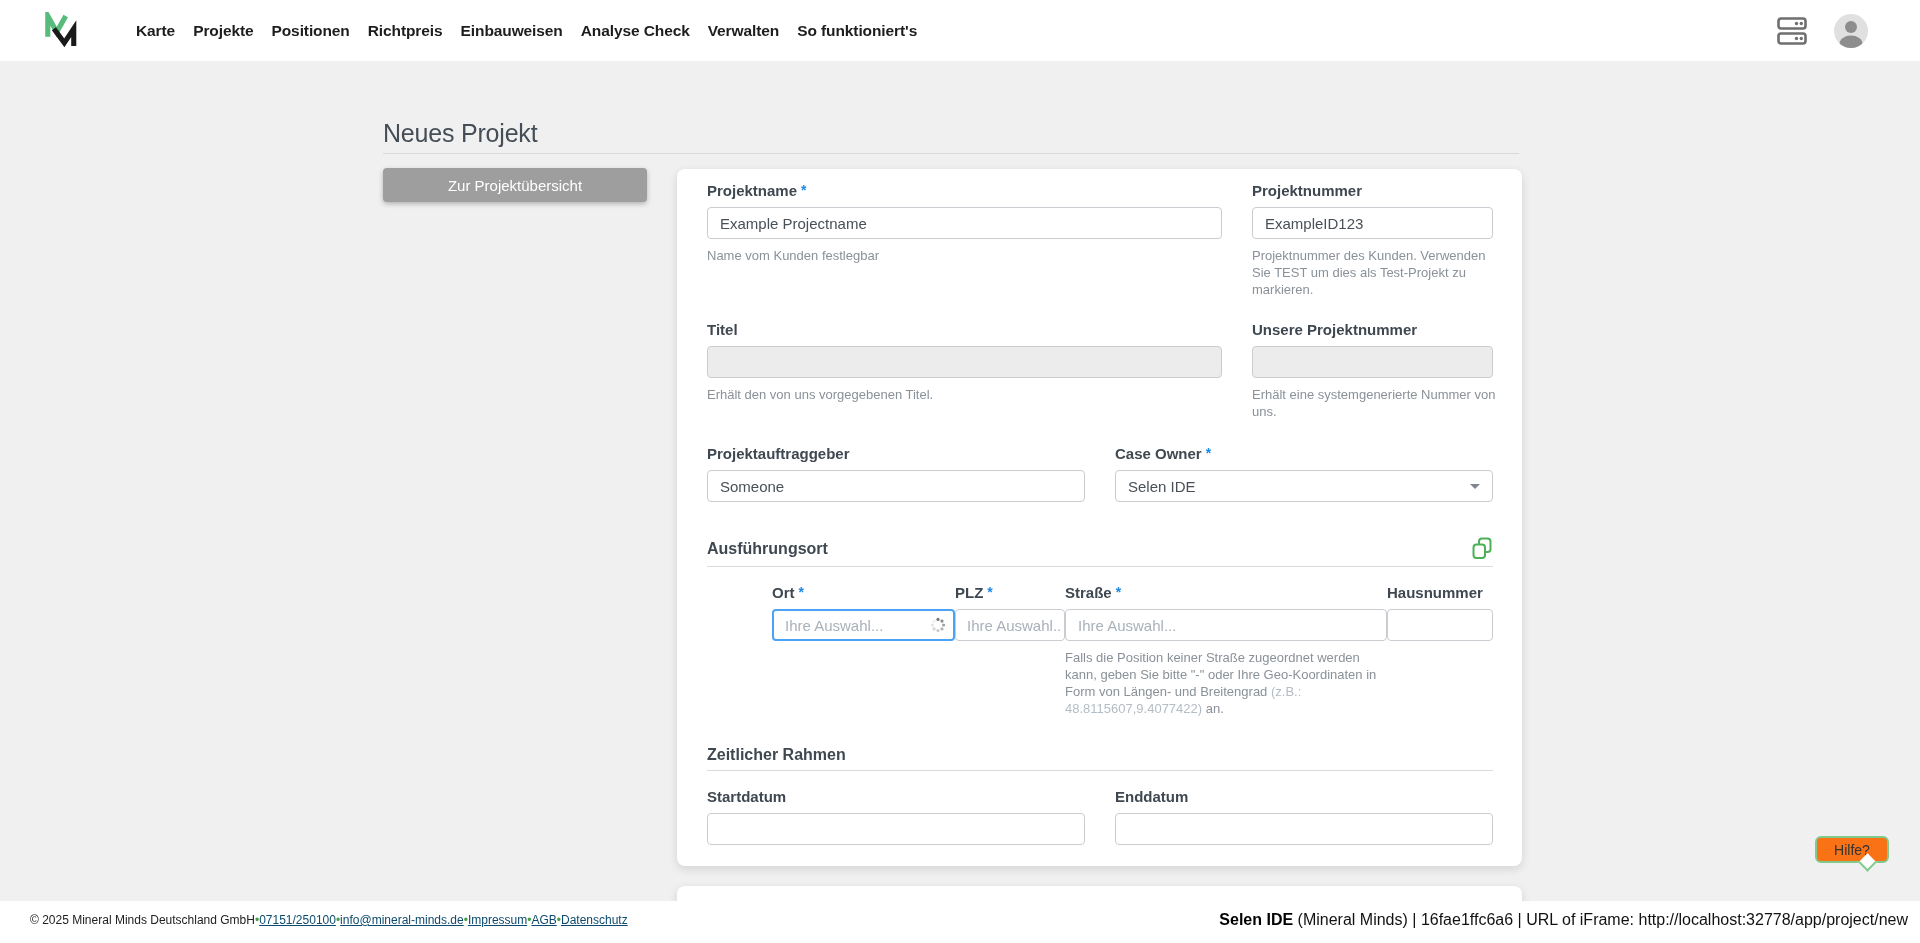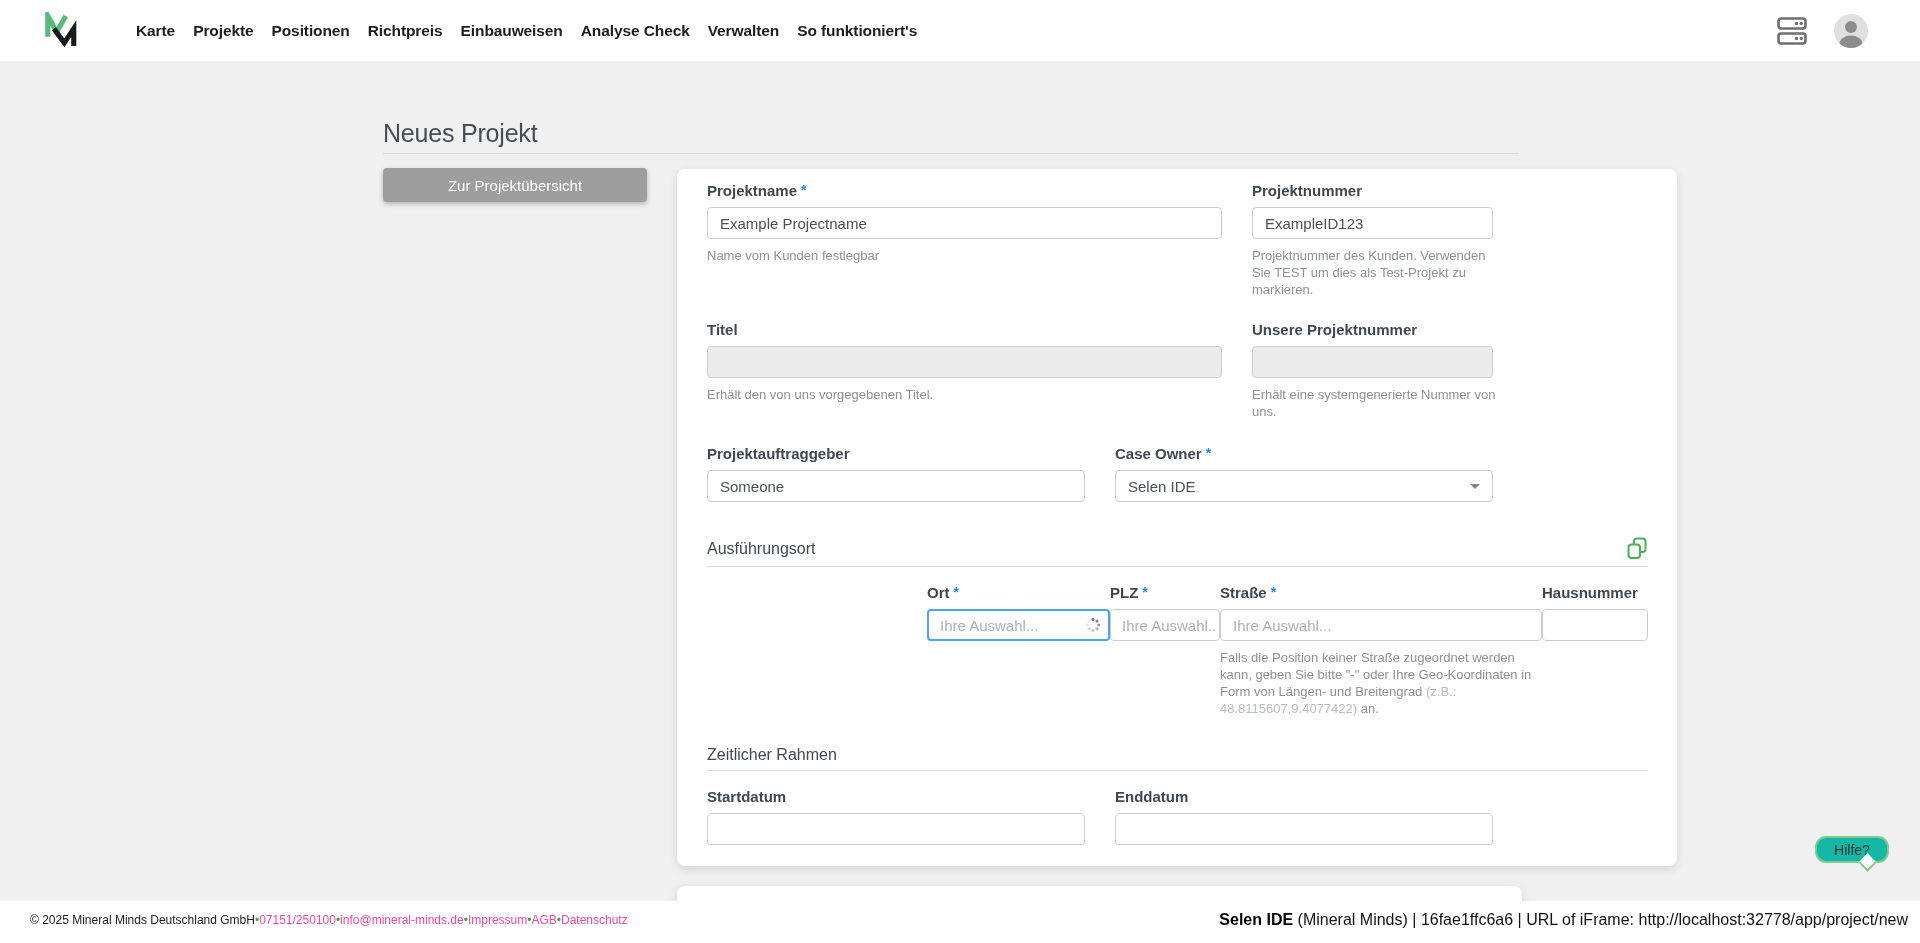--- a/index.html
+++ b/index.html
@@ -8,49 +8,49 @@
 .navbar{position:absolute;top:0;left:0;right:0;height:61px;background:#fff;display:flex;align-items:center}
 .logo{margin-left:44px;width:34px;height:38px;flex:0 0 auto}
 .nav-items{display:flex;margin-left:58px;gap:18px;align-items:center}
 .nav-link{font-size:15.5px;font-weight:700;color:#1d1d1d;text-decoration:none;cursor:pointer;letter-spacing:-0.1px}
 .nav-right{margin-left:auto;display:flex;align-items:center;gap:27px;margin-right:52px}
 .avatar{width:34px;height:34px;border-radius:50%;background:#e0e0e0;overflow:hidden;position:relative}
 .main{position:absolute;top:61px;left:0;right:0;bottom:42px;background:#f0f0f0;overflow:hidden}
 .page-title{position:absolute;left:383px;top:58px;font-size:25px;font-weight:400;color:#454e57;letter-spacing:-0.2px}
 .title-divider{position:absolute;left:383px;top:92px;width:1136px;height:1px;background:#d9d9d9}
 .back-btn{position:absolute;left:383px;top:107px;width:264px;height:34px;background:#9e9e9e;color:#fff;font-size:15px;border:none;border-radius:4px;box-shadow:0 2px 5px rgba(0,0,0,.25);font-family:inherit;cursor:pointer}
-.card{position:absolute;left:677px;top:108px;width:1000px;height:697px;background:#fff;border-radius:8px;box-shadow:0 3px 10px rgba(0,0,0,.12);padding:14px 29px 0 30px}
+.card{position:absolute;left:677px;top:108px;width:845px;height:697px;background:#fff;border-radius:8px;box-shadow:0 3px 10px rgba(0,0,0,.12);padding:14px 29px 0 30px}
 .card2{position:absolute;left:677px;top:825px;width:845px;height:60px;background:#fff;border-radius:8px;box-shadow:0 3px 10px rgba(0,0,0,.12)}
 .row{display:flex;gap:30px}
 .row.sb{justify-content:flex-end;gap:0}
 .f-label{font-size:15px;font-weight:700;color:#3f4851;line-height:16px;margin-bottom:8px;white-space:nowrap}
 .req{color:#1e88e5;margin-left:4px;font-size:14px;position:relative;top:-1px}
 .ctl{display:block;width:100%;height:32px;border:1px solid #c9cdd1;border-radius:4px;padding:0 12px;font-size:15px;color:#495057;font-family:inherit;background:#fff;outline:none}
 .ctl::placeholder{color:#a9b1ba}
 .ctl.disabled{background:#ececec}
 .ctl.focused{border:2px solid #4aa3f8;padding:0 11px}
 .help{font-size:13px;line-height:17px;color:#8a9199;margin-top:8px}
 .help .light{color:#b4bcc4}
 .w241 .help{width:252px}
 .w322 .help{width:330px}
 .w110 .ctl{padding:0 3px 0 11px}
 .w515{width:515px}.w241{width:241px}.w378{width:378px}.w183{width:183px}.w110{width:110px}.w322{width:322px}.w106{width:106px}
 .sect-head{display:flex;justify-content:space-between;align-items:center;margin-top:35px}
-.sect-title{font-size:16px;font-weight:400;color:#3f4851;line-height:19px}
+.sect-title{font-size:16px;font-weight:700;color:#3f4851;line-height:19px}
 .sect-div{margin-top:6px;height:1px;background:#d7dbde}
 .mt18{margin-top:18px}
 .select{position:relative;display:flex;align-items:center;cursor:pointer}
 .caret{position:absolute;right:12px;top:50%;margin-top:-2px;width:0;height:0;border-left:5px solid transparent;border-right:5px solid transparent;border-top:5px solid #80868c}
 .ort-wrap{position:relative}
 .spinner{position:absolute;right:9px;top:8px}
-.hilfe{position:absolute;left:1815px;top:775px;width:74px;height:27px;background:#14b8a6;border:2px solid #82ca8c;border-radius:11px;display:flex;align-items:center;justify-content:center;font-size:14px;color:#333;cursor:pointer}
+.hilfe{position:absolute;left:1815px;top:775px;width:74px;height:27px;background:#f97316;border:2px solid #82ca8c;border-radius:6px;display:flex;align-items:center;justify-content:center;font-size:14px;color:#333;cursor:pointer}
 .hilfe::after{content:'';position:absolute;bottom:-7.5px;right:13px;width:11px;height:11px;background:#fff;border-right:2px solid #82ca8c;border-bottom:2px solid #82ca8c;transform:rotate(45deg)}
 .footer{position:absolute;bottom:0;left:0;right:0;height:42px;background:#fff;display:flex;align-items:center;justify-content:space-between;padding:0 12px 4px 30px}
 .footer-left{font-size:12px;color:#212121;display:flex;align-items:center;}
-.flink{color:#ec4899;cursor:pointer}
+.flink{color:#0c4a6e;text-decoration:underline;cursor:pointer}
 .sep{color:#43a047}
 .footer-right{font-size:16px;color:#111}
 .footer-right b{color:#000}
 </style>
 </head>
 <body>
 
 <nav class="navbar">
   <svg class="logo" viewBox="0 0 36 38">
     <polyline points="4,25 4,3 13.5,20 23,3" fill="none" stroke="#57bb7c" stroke-width="5.4"></polyline>

